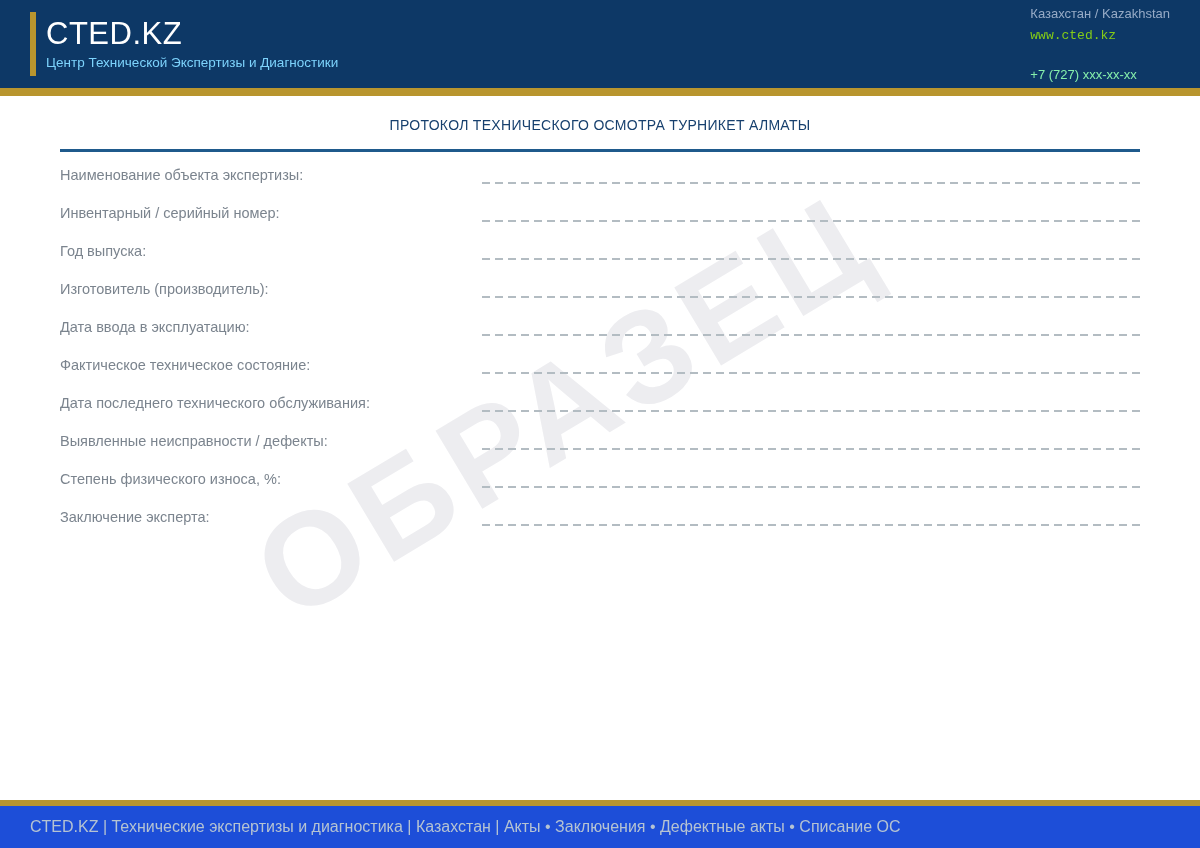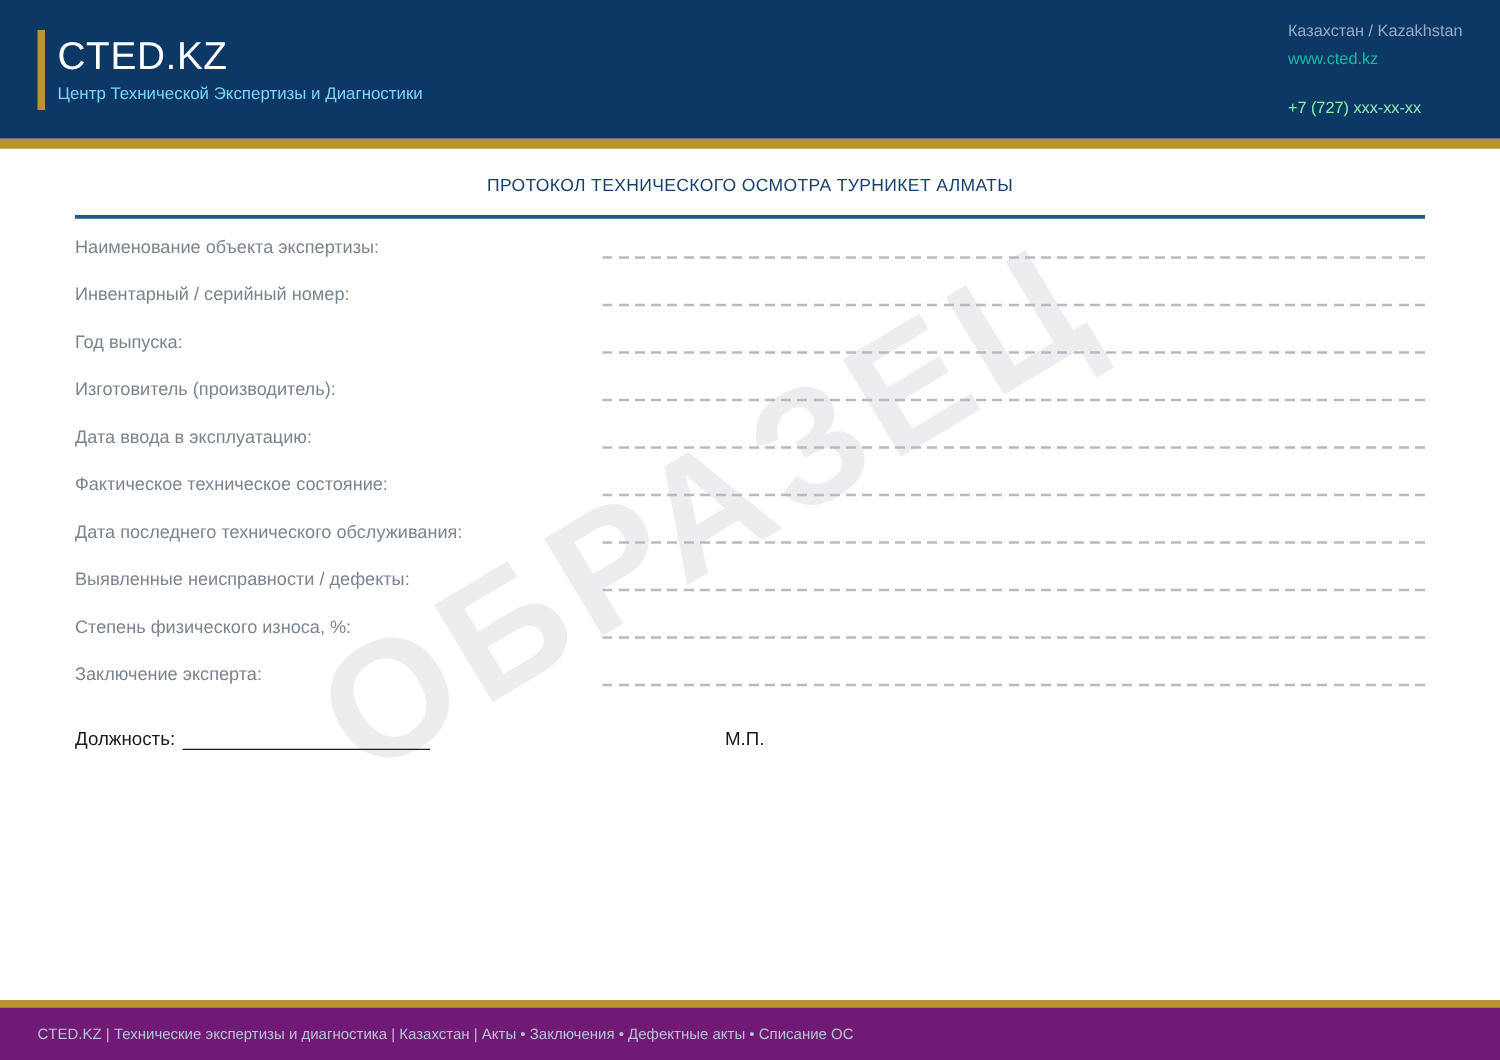--- a/index.html
+++ b/index.html
@@ -2,29 +2,29 @@
 <html lang="ru"><head>
 <meta charset="utf-8">
 <style>
   * { margin:0; padding:0; box-sizing:border-box; }
   html,body { width:1200px; height:848px; }
   body { font-family:"Liberation Sans", sans-serif; background:#ffffff; }
 
   .page { position:relative; width:1200px; height:848px; background:#ffffff; overflow:hidden; }
 
   
-  .topbar { position:relative; z-index:2; height:111px; background:#0d3866;
+  .topbar { position:relative; z-index:2; height:88px; background:#0d3866;
             display:flex; justify-content:space-between; align-items:center; padding:16px 30px; }
   .brand { display:flex; align-items:center; gap:10px; }
   .brand-accent { width:6px; height:64px; background:#b8952e; }
   .brand-name { color:#ffffff; font-size:31px; letter-spacing:0.5px; line-height:1.05; }
   .brand-sub { color:#7dd3fc; font-size:13.5px; margin-top:5px; }
   .topbar-right { text-align:left; font-size:13px; line-height:22px; }
   .hdr-region { color:#97abc6; }
-  .hdr-site { color:#14b8a6; cursor:pointer; }
+  .hdr-site { color:#84cc16; cursor:pointer;font-family:Liberation Mono, monospace; }
   .hdr-phone { color:#86efac;margin-top:17px; }
   .gold-band { position:relative; z-index:2; height:8px; background:#b8952e; }
 
   
   .doc { position:relative; z-index:1; padding:0 60px; }
   .doc-title { text-align:center; margin-top:21px; font-size:14px; color:#17406e; letter-spacing:0.3px; }
   .title-rule { margin-top:16px; height:3px; background:#1f5a8c; }
 
   .fields { margin-top:14px; }
   .field-row { position:relative; height:38px; }
@@ -43,22 +43,22 @@
 
   
   .watermark { position:absolute; z-index:0; left:565px; top:406px;
                transform:translate(-50%,-50%) rotate(-31deg);
                font-size:132px; font-weight:700; letter-spacing:8px;
                color:#ededf0; white-space:nowrap; user-select:none; pointer-events:none; }
 
   
   .footer { position:absolute; z-index:2; left:0; right:0; bottom:0; }
   .footer-gold { height:6px; background:#b8952e; }
-  .footer-bar { height:42px; background:#701a75; color:#b5c3d2;
-                font-size:12px; line-height:42px; padding:0 30px;
+  .footer-bar { height:42px; background:#1d4ed8; color:#b5c3d2;
+                font-size:16px; line-height:42px; padding:0 30px;
                 white-space:nowrap; overflow:hidden; }
 </style>
 </head>
 <body>
 
 <div class="page">
 
   <div class="watermark">ОБРАЗЕЦ</div>
 
   <div class="topbar">
@@ -118,28 +118,20 @@
         <span class="field-label">Степень физического износа, %:</span>
         <span class="field-line"></span>
       </div>
       <div class="field-row">
         <span class="field-label">Заключение эксперта:</span>
         <span class="field-line"></span>
       </div>
     </div>
 
     <div class="signature">
-      <div class="sig-row">
-        <div class="sig-left">
-          <span>Должность:</span><span class="uline ul-position"></span>
-        </div>
-        <div>
-          <span>М.П.</span>
-        </div>
-      </div>
     </div>
   </div>
 
   <div class="footer">
     <div class="footer-gold"></div>
     <div class="footer-bar">CTED.KZ  |  Технические экспертизы и диагностика  |  Казахстан  |  Акты • Заключения • Дефектные акты • Списание ОС</div>
   </div>
 
 </div>
 

